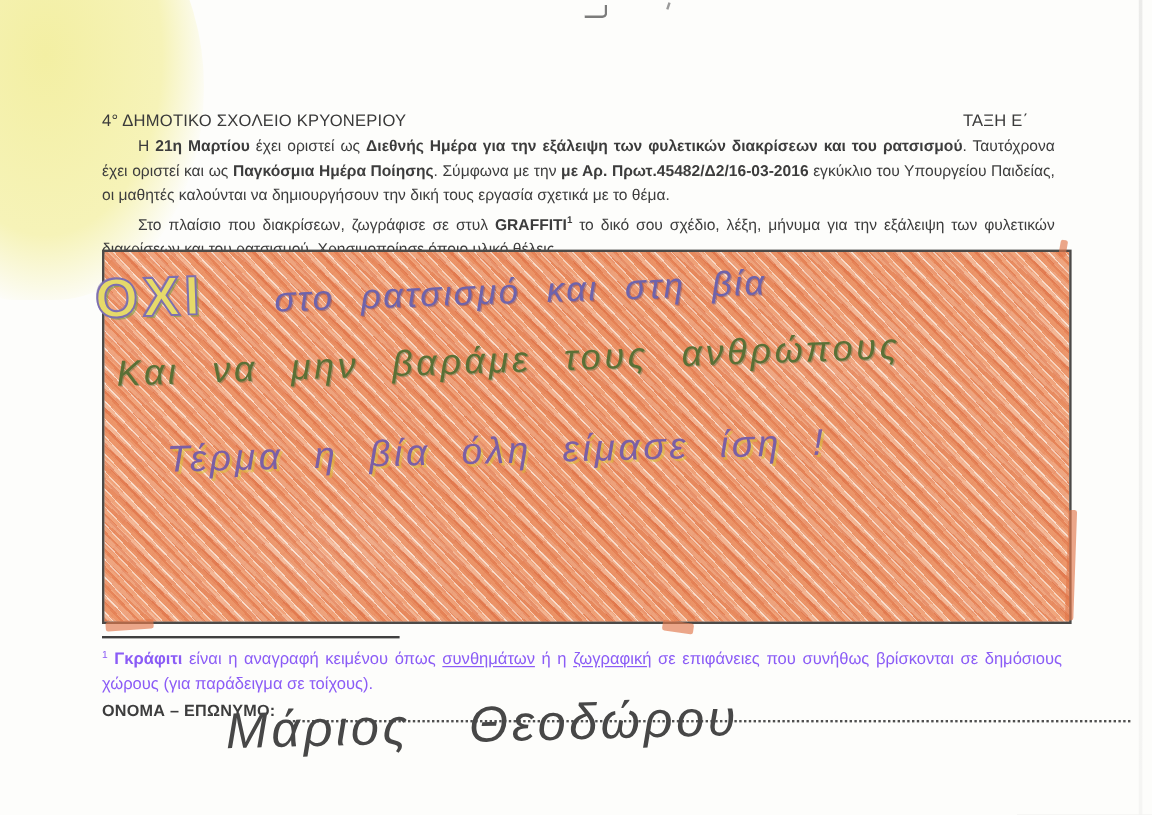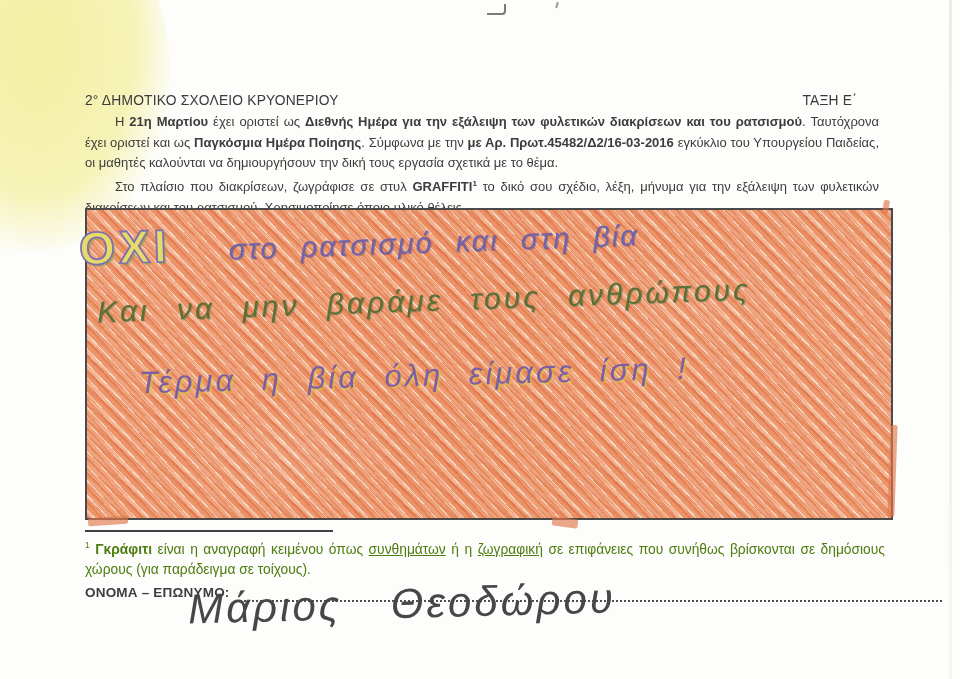--- a/index.html
+++ b/index.html
@@ -79,21 +79,21 @@
   
   .overshoot { position:absolute; background:rgba(226,120,75,.65); border-radius:2px; }
   .ov1 { left:889px; top:425px; width:7px; height:92px; transform:rotate(2deg); }
   .ov2 { left:552px; top:518px; width:26px; height:9px; transform:rotate(8deg); }
   .ov3 { left:88px; top:517px; width:40px; height:8px; transform:rotate(-4deg); }
   .ov4 { left:883px; top:200px; width:6px; height:14px; transform:rotate(10deg); }
 
   .footnote-rule { position:absolute; left:85px; top:530px; width:248px; border-top:2px solid #3f3f3f; }
   .footnote {
     position:absolute; left:85px; top:535px; width:800px; margin:0;
-    font-size:13.8px; line-height:20.5px; text-align:justify; color:#4d7c0f;
+    font-size:13.8px; line-height:20.5px; text-align:justify; color:#8b5cf6;
   }
   .footnote [data-u] { text-decoration:underline; }
 
   .name-row { position:absolute; left:85px; top:584px; width:857px; display:flex; align-items:center; }
   .name-label { font-weight:bold; font-size:13.5px; white-space:nowrap; letter-spacing:.2px; padding-bottom:2px; }
   .dotted-line { flex:1; border-bottom:2.5px dotted #4f4f4f; margin-left:6px; height:16px; }
   .handwritten-name {
     position:absolute; left:188px; top:580px; font-size:42px; font-style:italic;
     color:#474747; letter-spacing:3px; word-spacing:34px; transform:rotate(-1.5deg);
     white-space:nowrap; pointer-events:none;
@@ -103,21 +103,21 @@
 <body>
 
 <div class="page">
 
   <div class="yellow-blob"></div>
   <div class="crease"></div>
   <div class="pen-mark"></div>
   <div class="pen-tick"></div>
 
   <div class="header-row">
-    <span>2° ΔΗΜΟΤΙΚΟ ΣΧΟΛΕΙΟ ΚΡΥΟΝΕΡΙΟΥ</span>
+    <span>4° ΔΗΜΟΤΙΚΟ ΣΧΟΛΕΙΟ ΚΡΥΟΝΕΡΙΟΥ</span>
     <span>ΤΑΞΗ Ε΄</span>
   </div>
 
   <p class="para p1"><span>Η </span><span style="font-weight: bold;">21η Μαρτίου</span><span> έχει οριστεί ως </span><span style="font-weight: bold;">Διεθνής Ημέρα για την εξάλειψη των φυλετικών διακρίσεων και του ρατσισμού</span><span>. Ταυτόχρονα έχει οριστεί και ως </span><span style="font-weight: bold;">Παγκόσμια Ημέρα Ποίησης</span><span>. Σύμφωνα με την </span><span style="font-weight: bold;">με Αρ. Πρωτ.45482/Δ2/16-03-2016</span><span> εγκύκλιο του Υπουργείου Παιδείας, οι μαθητές καλούνται να δημιουργήσουν την δική τους εργασία σχετικά με το θέμα.</span></p>
   <p class="para p2"><span>Στο πλαίσιο που διακρίσεων, ζωγράφισε σε στυλ </span><span style="font-weight: bold;">GRAFFITI</span><sup style="font-weight: bold;">1</sup><span> το δικό σου σχέδιο, λέξη, μήνυμα για την εξάλειψη των φυλετικών διακρίσεων και του ρατσισμού. Χρησιμοποίησε όποιο υλικό θέλεις.</span></p>
 
   <div class="drawing-box">
     <div class="crayon-line l1">
       <span class="ochi">ΟΧΙ</span>
       <span class="l1rest">στο ρατσισμό και στη βία</span>

